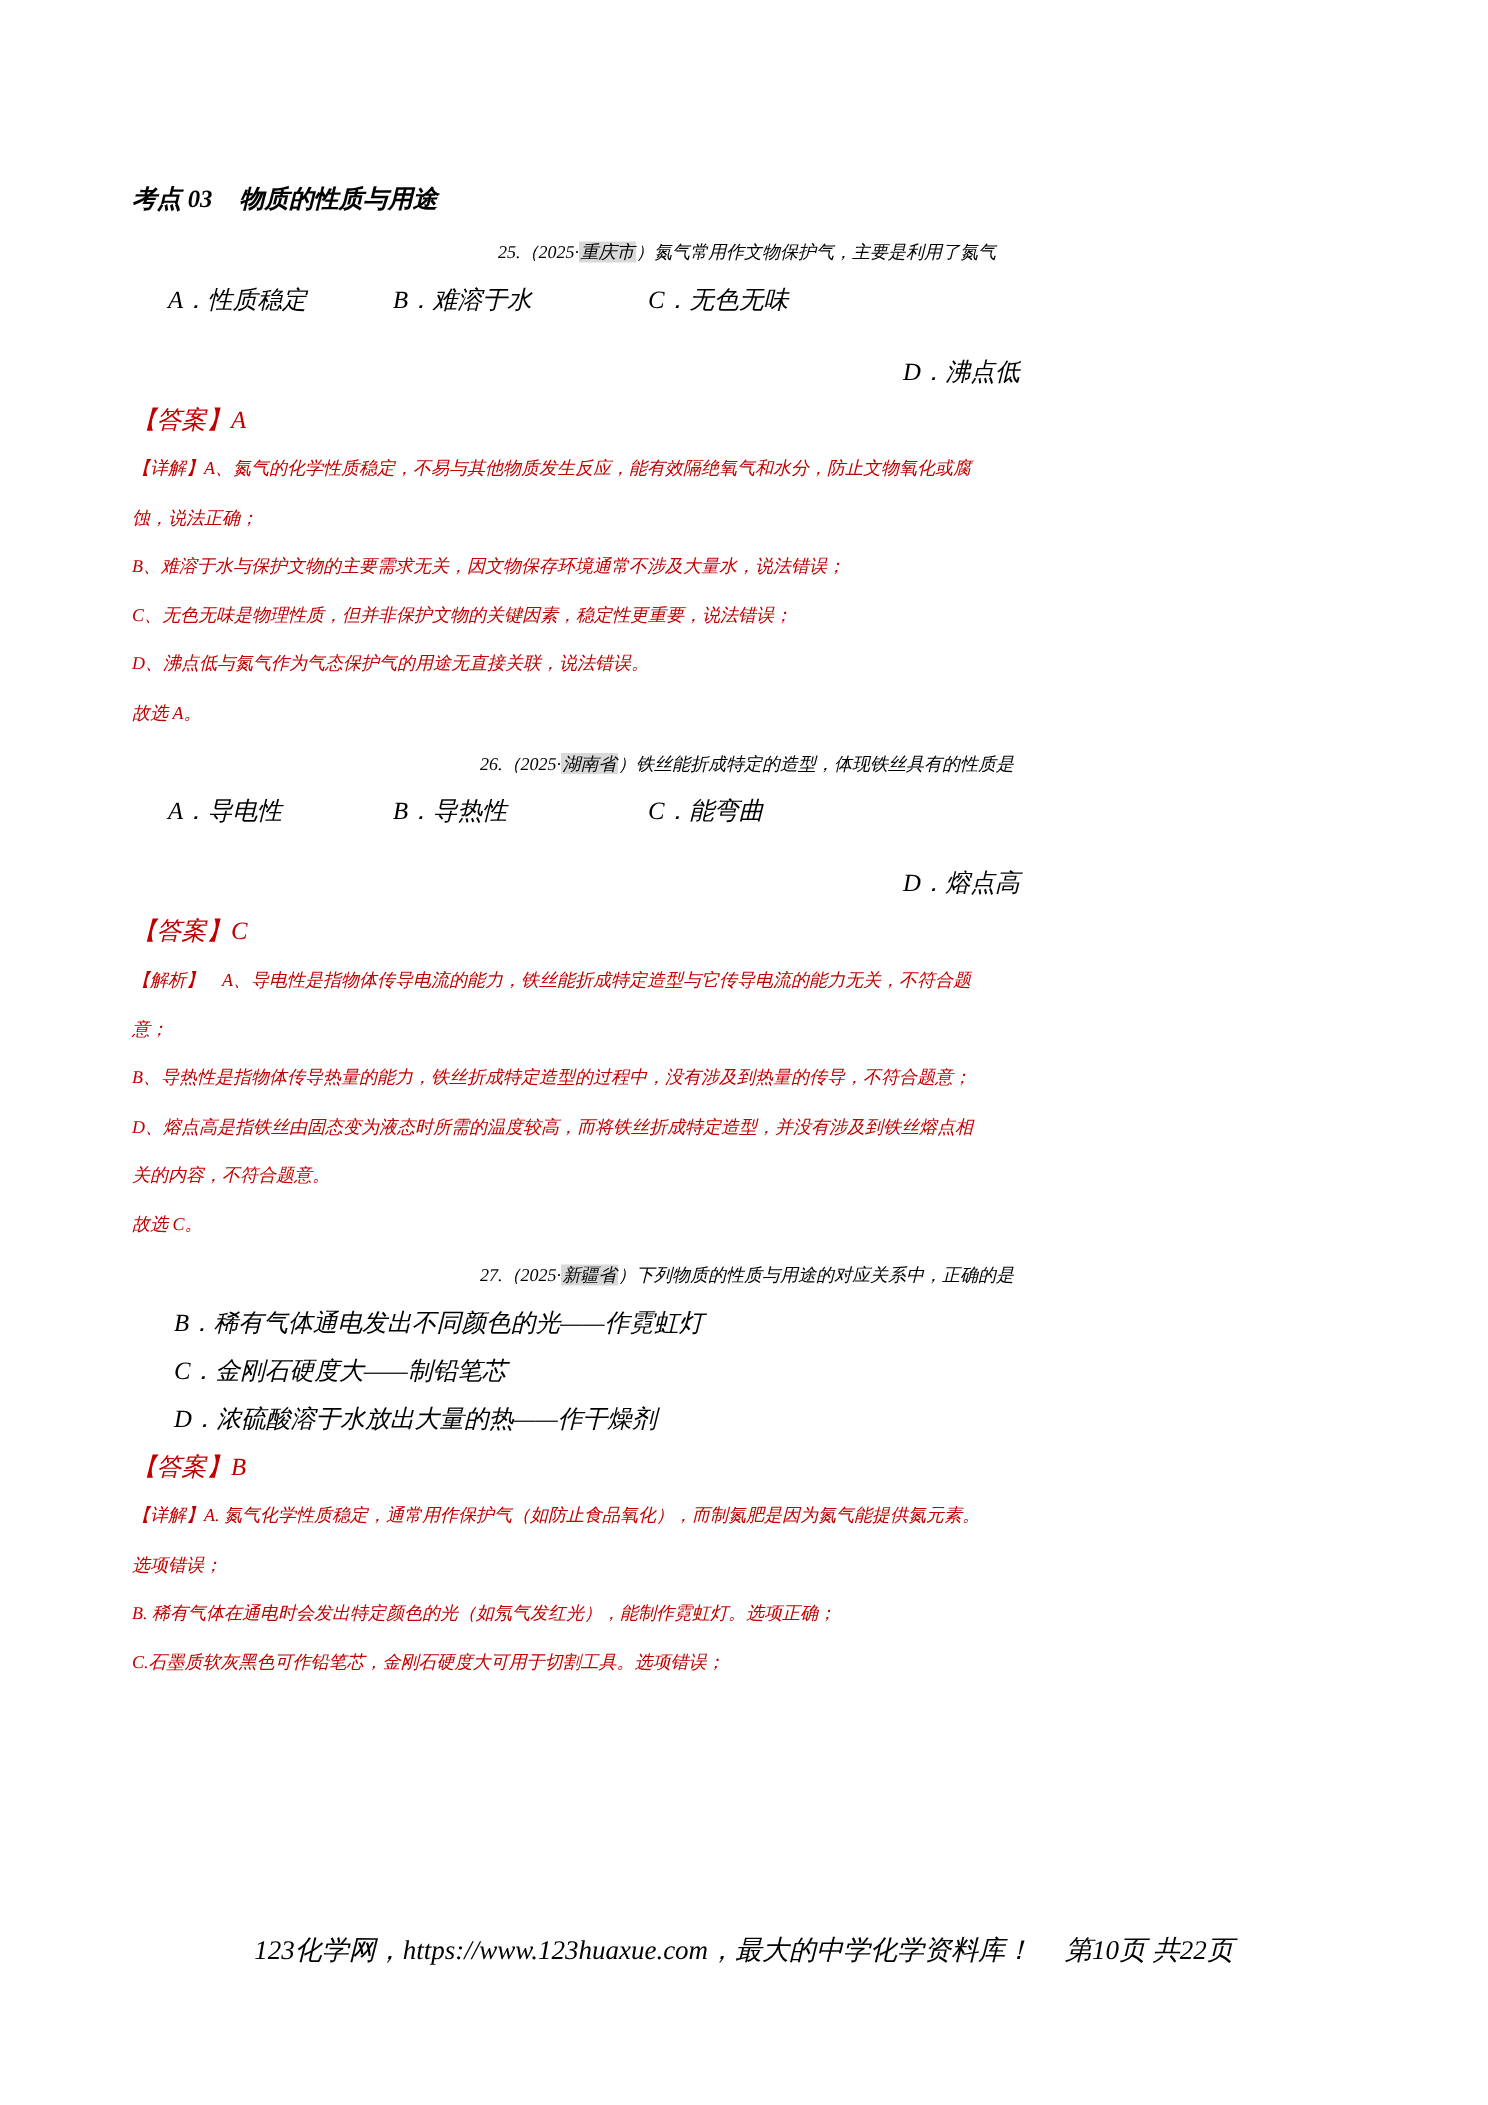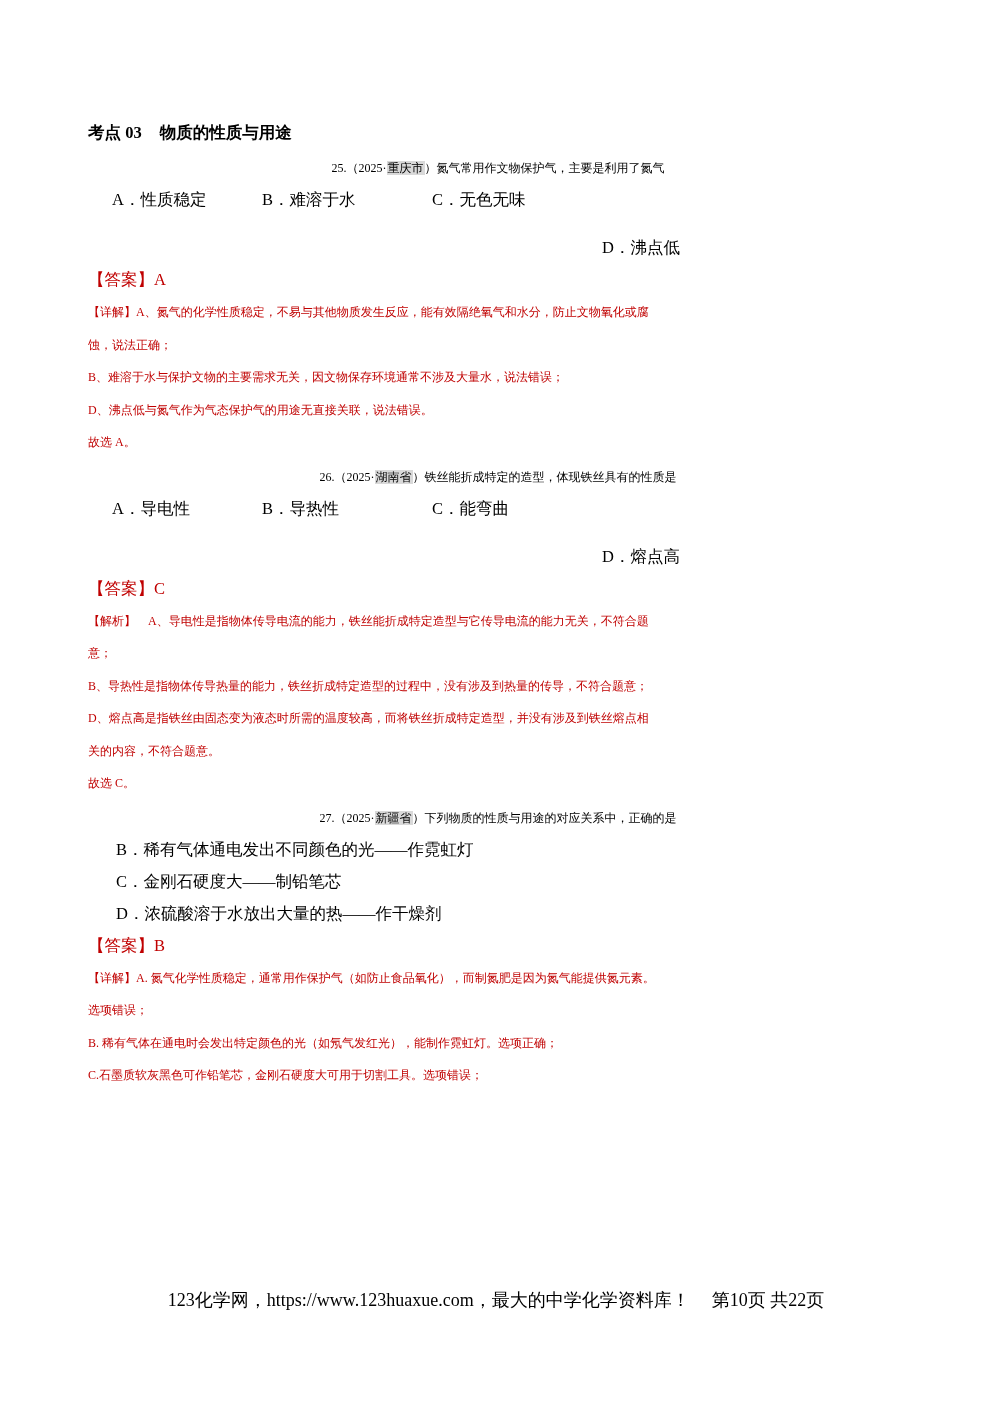--- a/index.html
+++ b/index.html
@@ -13,20 +13,21 @@
     position: relative;
     font-family: "Liberation Serif", "DejaVu Serif", serif;
     color: #000000;
   }
   .page {
     position: absolute;
     left: 0; top: 0;
     width: 848px;
     height: 1403px;
     overflow: hidden;
+    font-style: italic;
   }
   .content {
     position: absolute;
     left: 88px;
     top: 118px;
     width: 820px;
   }
   .sect-title {
     font-size: 16.5px;
     line-height: 30px;
@@ -113,20 +114,21 @@
       <span class="opt opt-b">B．难溶于水</span>
       <span class="opt opt-c">C．无色无味</span>
       <span class="opt opt-d">D．沸点低</span>
     </div>
     <div class="ans">
       <span>【答案】</span><span>A</span>
     </div>
     <div class="para"><span>【详解】</span><span>A、氮气的化学性质稳定，不易与其他物质发生反应，能有效隔绝氧气和水分，防止文物氧化或腐</span></div>
     <div class="para">蚀，说法正确；</div>
     <div class="para">B、难溶于水与保护文物的主要需求无关，因文物保存环境通常不涉及大量水，说法错误；</div>
+    <div class="para">C、无色无味是物理性质，但并非保护文物的关键因素，稳定性更重要，说法错误；</div>
     <div class="para">D、沸点低与氮气作为气态保护气的用途无直接关联，说法错误。</div>
     <div class="para">故选 A。</div>
 
     <div class="q-head blk">
       <span>26.</span><span>（2025·</span><span class="prov">湖南省</span><span>）</span><span>铁丝能折成特定的造型，体现铁丝具有的性质是</span>
     </div>
     <div class="opts">
       <span class="opt opt-a">A．导电性</span>
       <span class="opt opt-b">B．导热性</span>
       <span class="opt opt-c">C．能弯曲</span>

